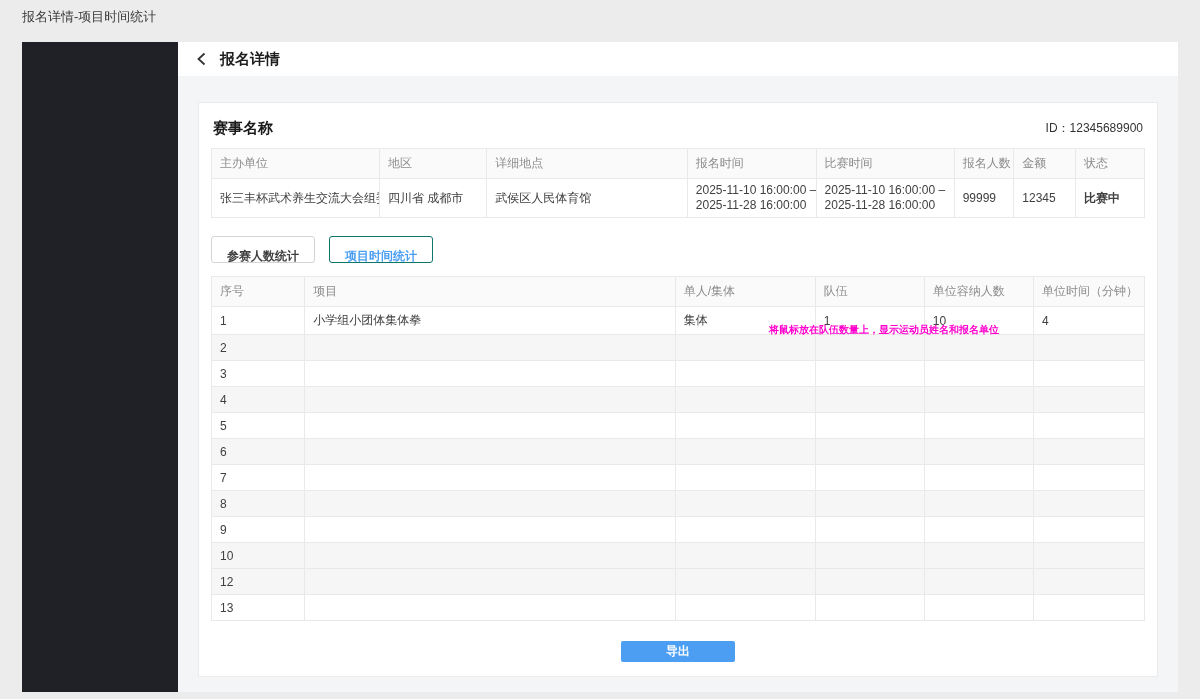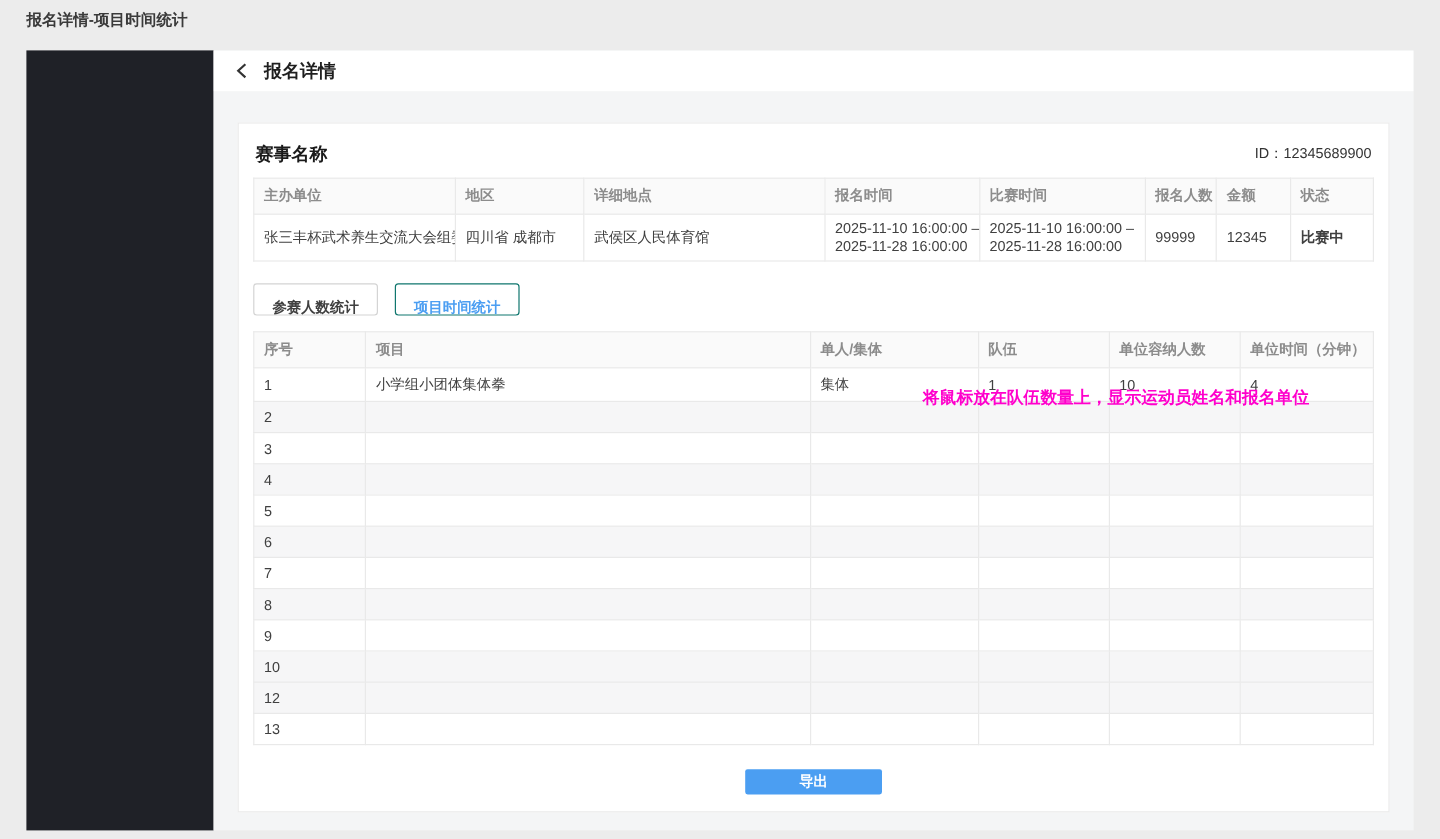--- a/index.html
+++ b/index.html
@@ -3,21 +3,21 @@
 <meta charset="utf-8">
 <style>
   * { box-sizing: border-box; margin: 0; padding: 0; }
   html, body {
     width: 1200px; height: 699px; overflow: hidden;
     background: #ececec;
     font-family: "Liberation Sans", "DejaVu Sans", sans-serif;
   }
   .window-title {
     padding: 8px 0 0 22px; height: 42px;
-    font-size: 13px; color: #3a3a3a; font-weight: bold;
+    font-size: 13px; color: #3a3a3a;
   }
   .frame {
     margin-left: 22px; width: 1156px; height: 650px;
     display: flex;
   }
   .sidebar {
     width: 156px; height: 650px; background: #1f2127; flex: none;
   }
   .main {
     flex: 1; background: #f4f5f6; height: 650px; overflow: hidden;
@@ -34,40 +34,40 @@
   }
   .card-head {
     display: flex; justify-content: space-between; align-items: center;
     padding: 4px 2px 10px 2px;
   }
   .card-title { font-size: 15px; font-weight: bold; color: #1a1a1a; }
   .card-id { font-size: 12px; color: #333333; }
   table { width: 100%; border-collapse: collapse; table-layout: fixed; }
   th, td { border: 1px solid #e9e9e9; text-align: left; overflow: hidden; white-space: nowrap; }
   th {
-    font-weight: bold; color: #8c8c8c; font-size: 12px;
+    font-weight: normal; color: #8c8c8c; font-size: 12px;
     padding: 6px 8px; background: #fafafa; height: 27px;
   }
   .info-table td { font-size: 12px; color: #404040; padding: 4px 8px; height: 36px; }
   .time-cell div { line-height: 15px; }
   .status-cell { color: #30b860; font-weight: bold; }
   .tabs-row { margin: 18px 0 13px 0; display: flex; gap: 14px; }
   .tab-btn {
     height: 27px; padding: 11px 15px; font-size: 12px; font-weight: bold;
     background: #ffffff; border-radius: 3px; cursor: pointer;
     font-family: "Liberation Sans", "DejaVu Sans", sans-serif;
   }
   .tab-default { border: 1px solid #d4d4d4; color: #404040; }
   .tab-active { border: 1px solid #0f766e; color: #4b9ef2; }
   .ptable-wrap { position: relative; }
   .ptable td { font-size: 12px; color: #404040; padding: 5px 8px; height: 26px; }
   .ptable tr.alt td { background: #f6f6f7; }
   .annotation {
     position: absolute; left: 558px; top: 47px;
-    color: #ff00cc; font-size: 14px; font-weight: bold; white-space: nowrap;
+    color: #ff00cc; font-size: 10px; font-weight: bold; white-space: nowrap;
     pointer-events: none;
   }
   .export-row { margin-top: 20px; text-align: center; padding-bottom: 2px; }
   .export-btn {
     width: 114px; height: 21px; background: #4b9ef2; color: #ffffff;
     font-size: 12px; font-weight: bold; border: none; border-radius: 2px;
     cursor: pointer; font-family: "Liberation Sans", "DejaVu Sans", sans-serif;
   }
 </style>
 </head>

